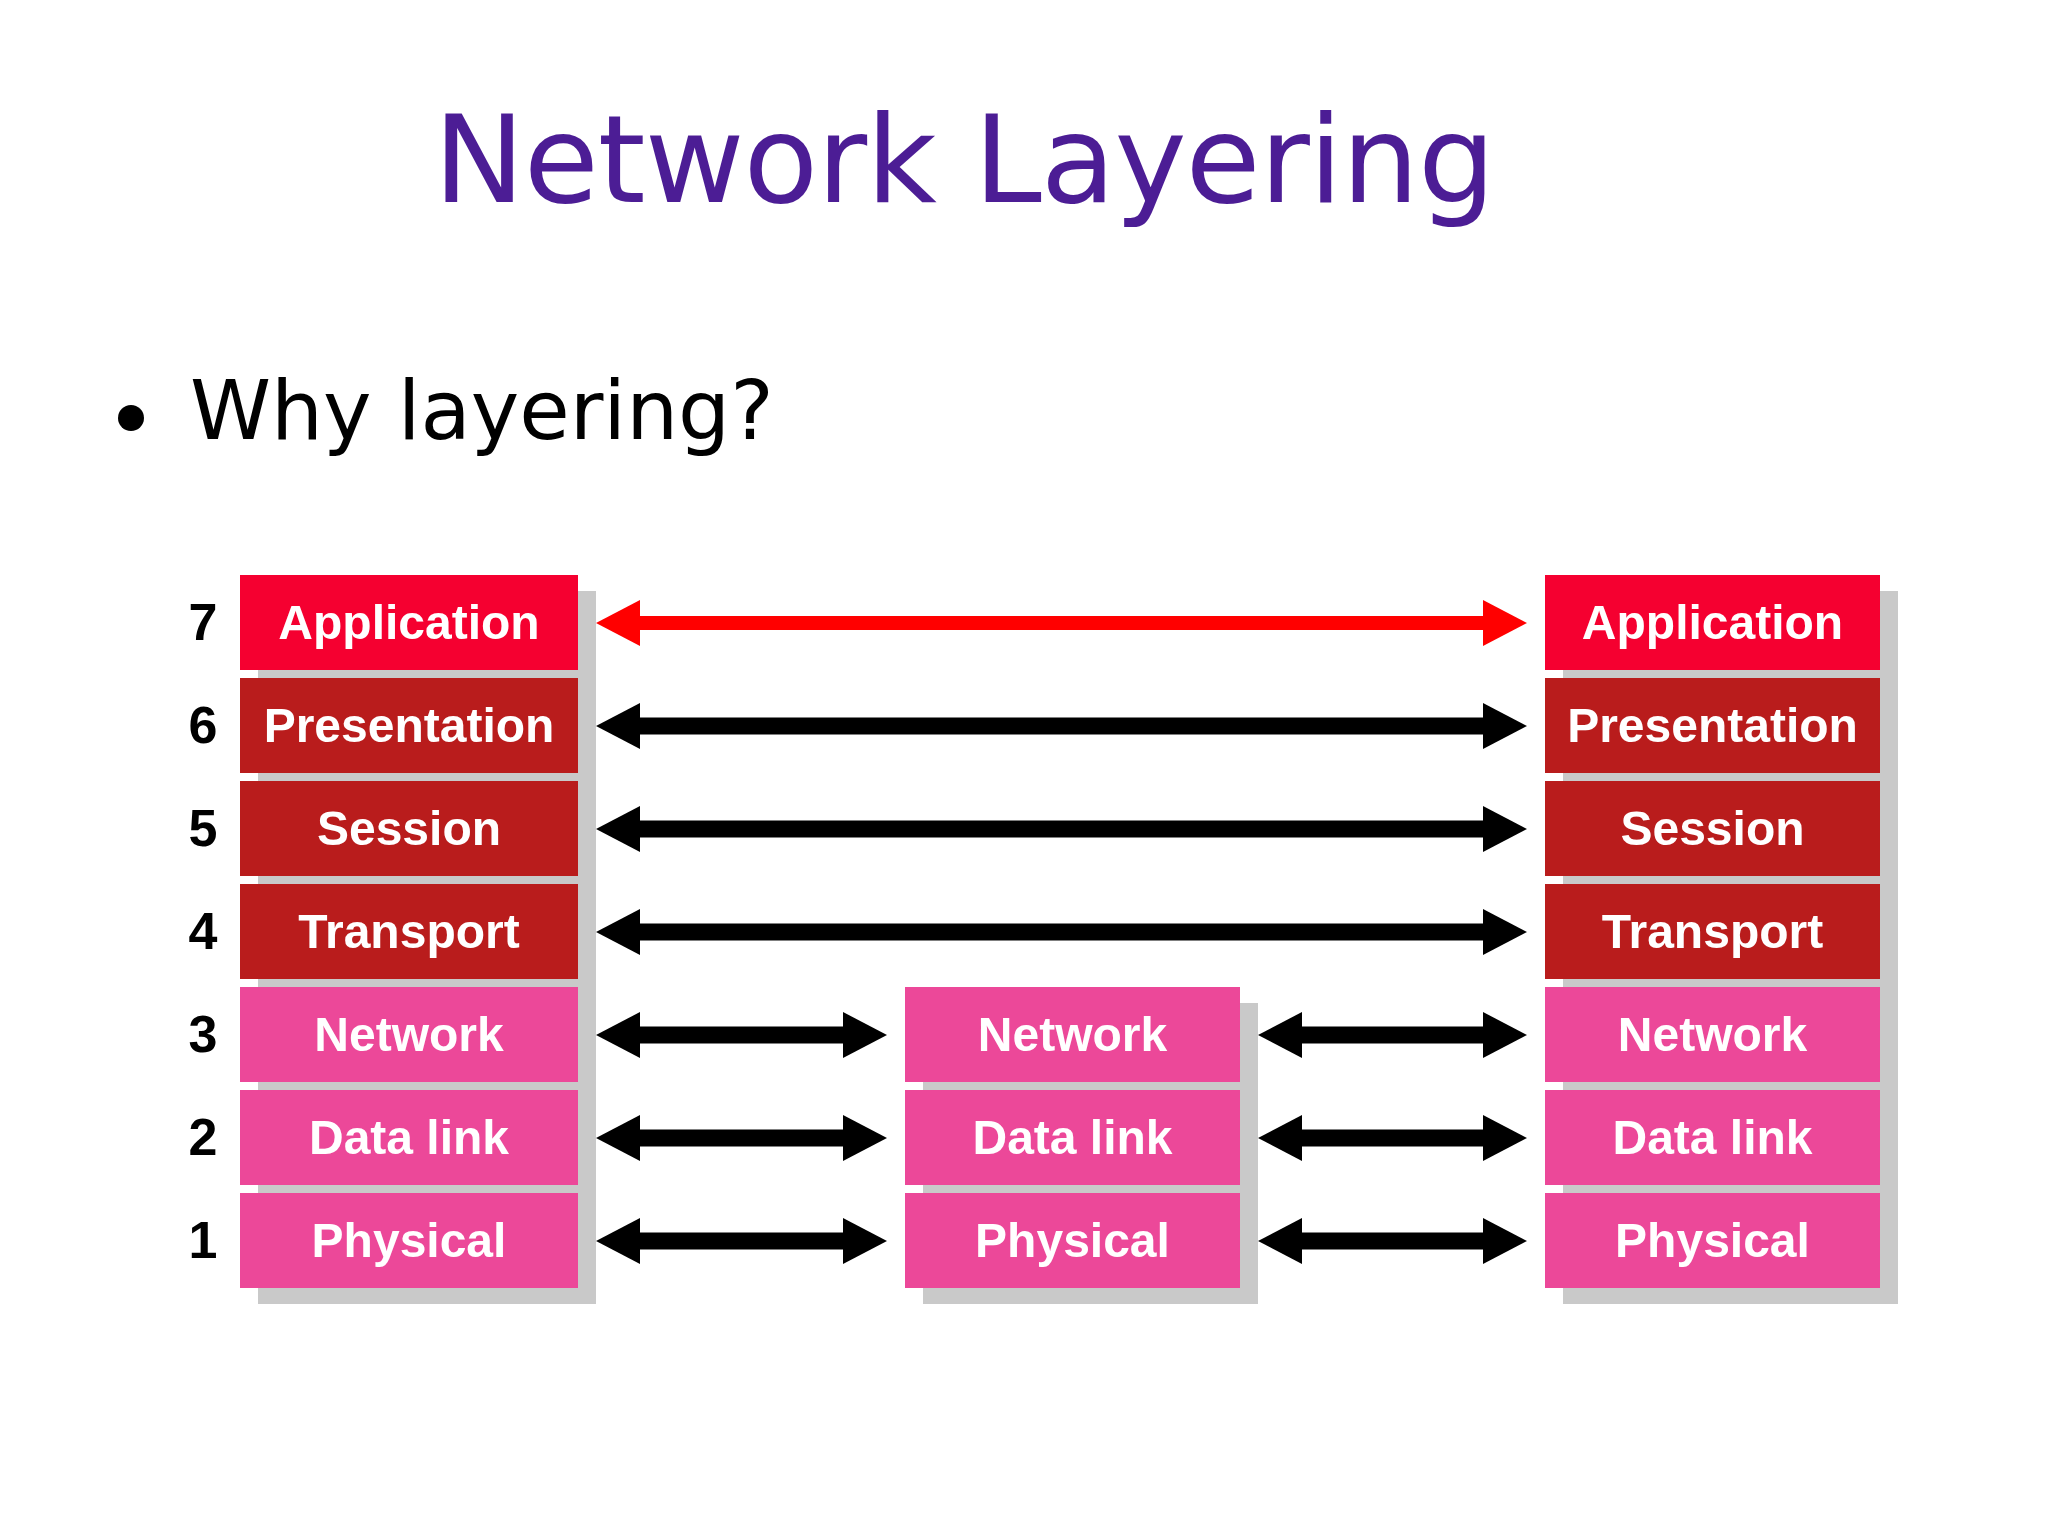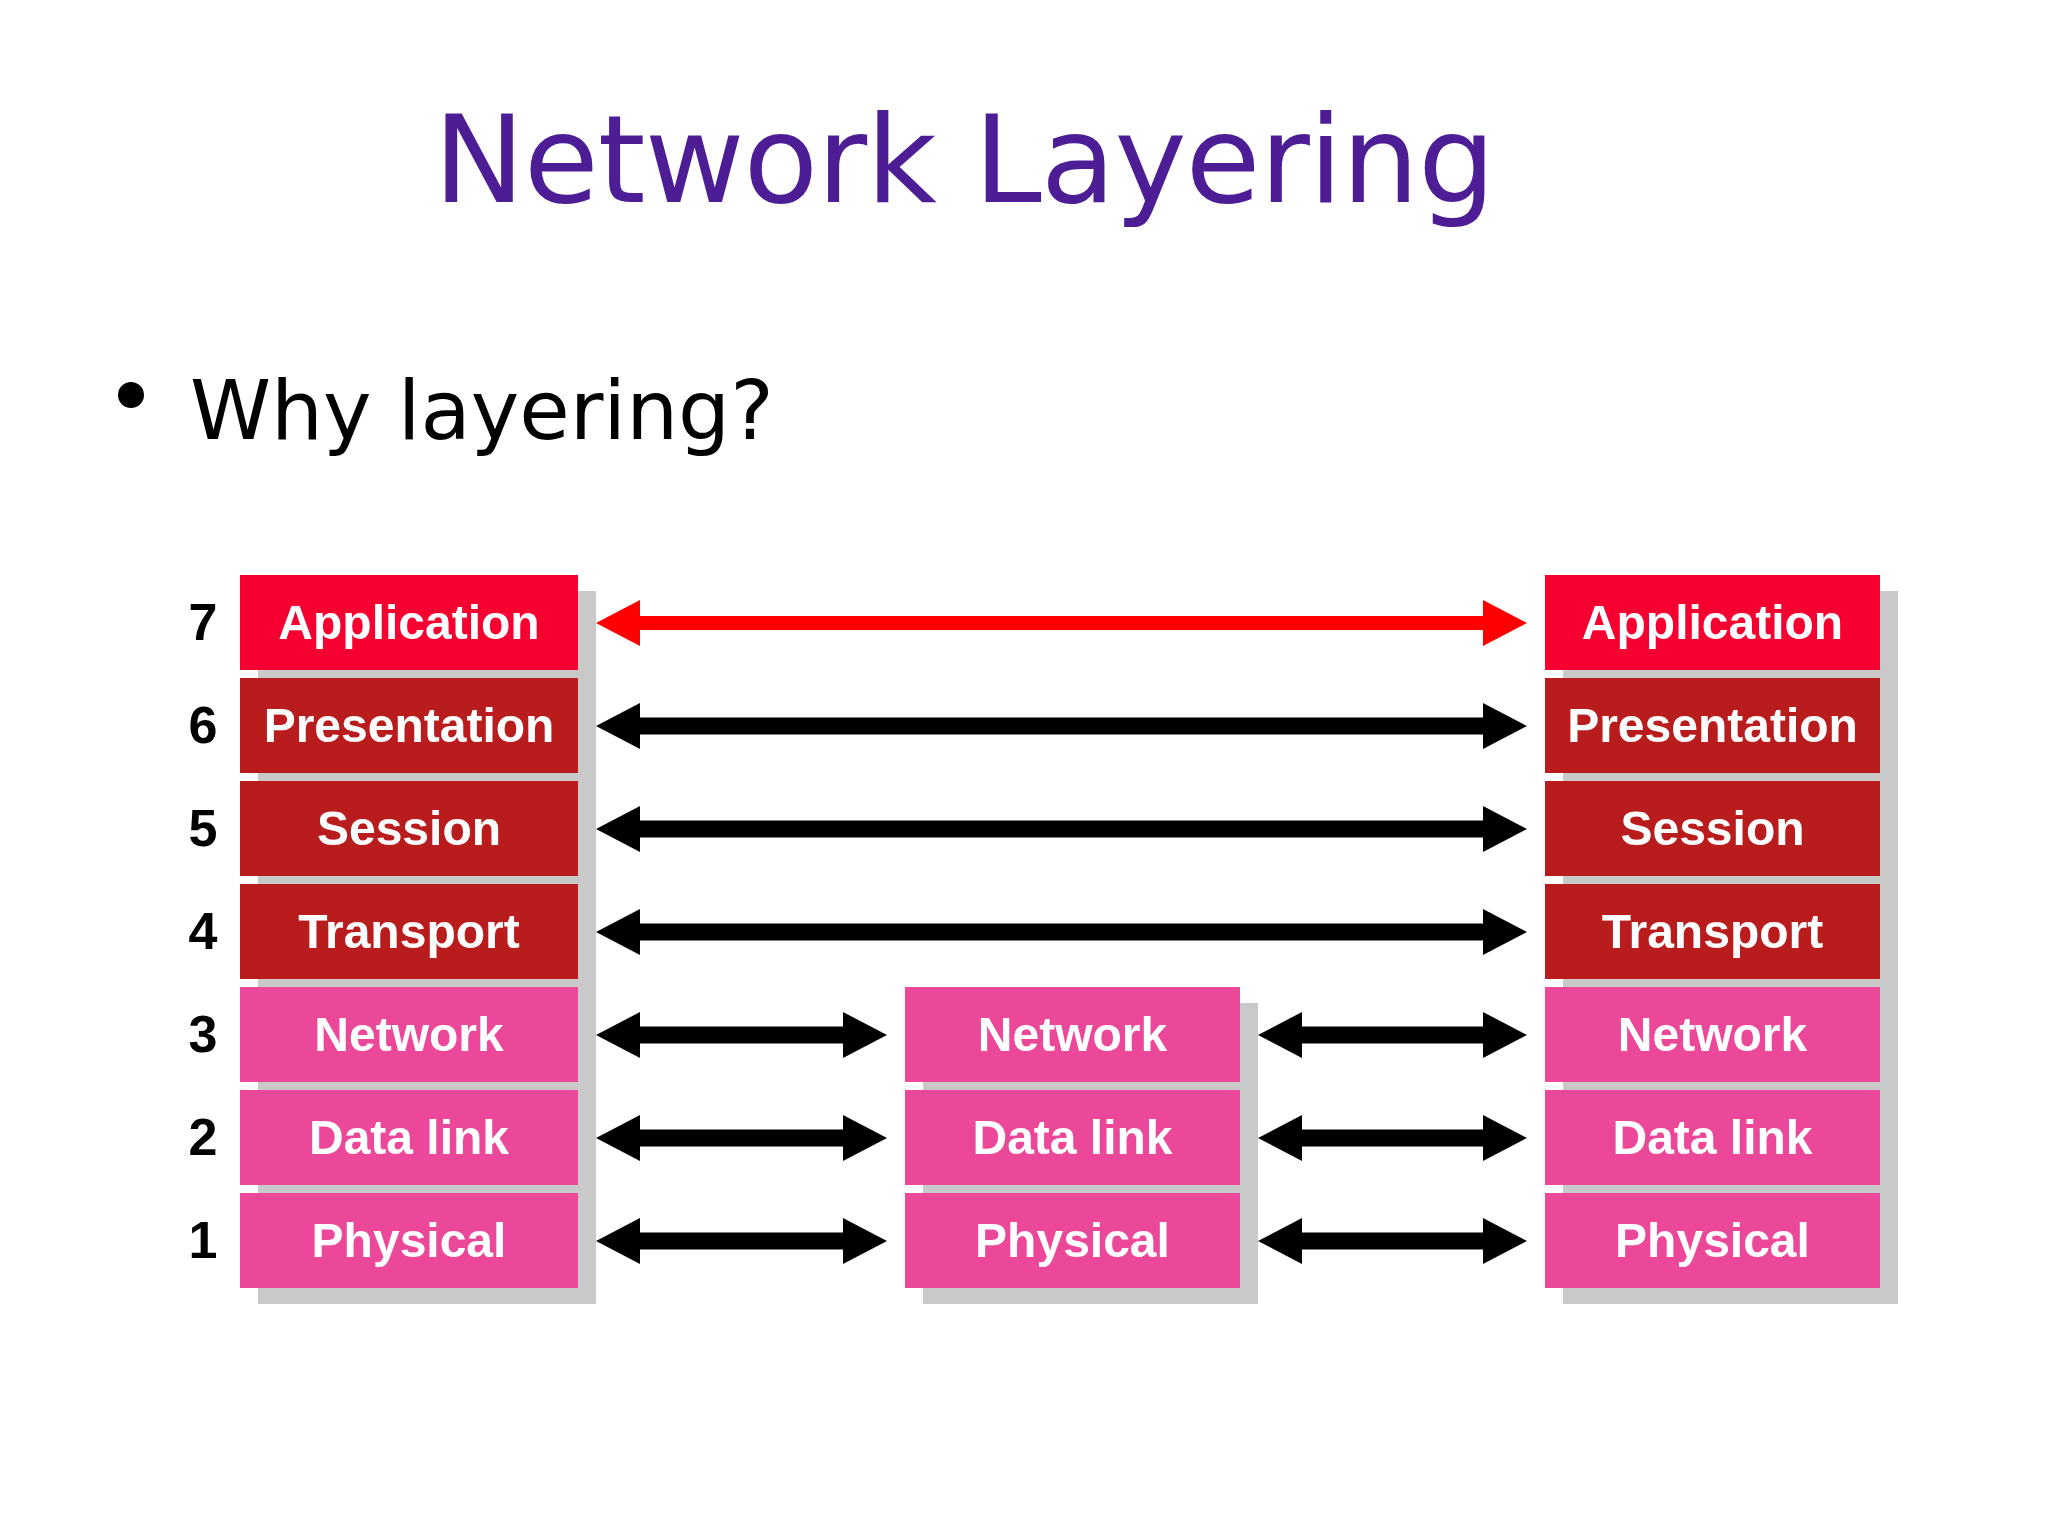--- a/index.html
+++ b/index.html
@@ -24,21 +24,21 @@
     color:#4c1d95;
     letter-spacing:-1px;
     white-space:nowrap;
     margin-left:12px;
   }
 
   
   .bullet-row{
     position:absolute;
     left:118px;top:368px;
-    display:flex;align-items:flex-start;
+    display:flex;align-items:center;
     gap:46px;
   }
   .bullet-dot{
     width:26px;height:26px;border-radius:50%;
     background:#000;display:block;flex:none;
     margin-top:14px;
   }
   .bullet-text{
     font-family:"DejaVu Sans","Liberation Sans",sans-serif;
     font-weight:400;

